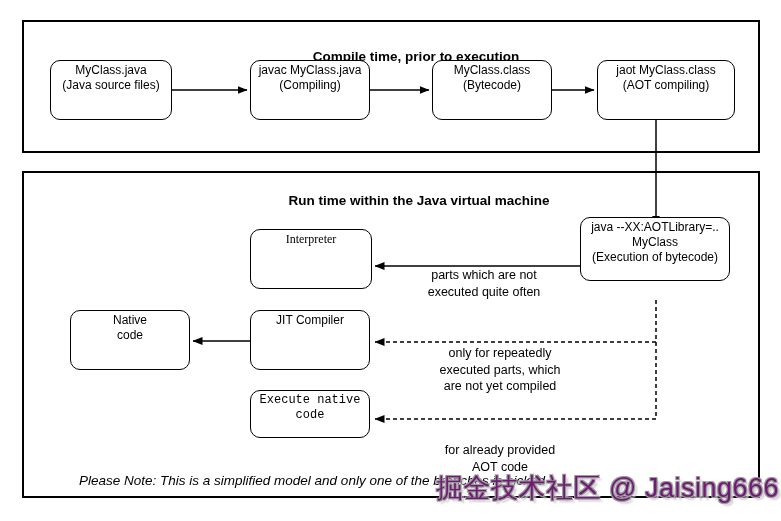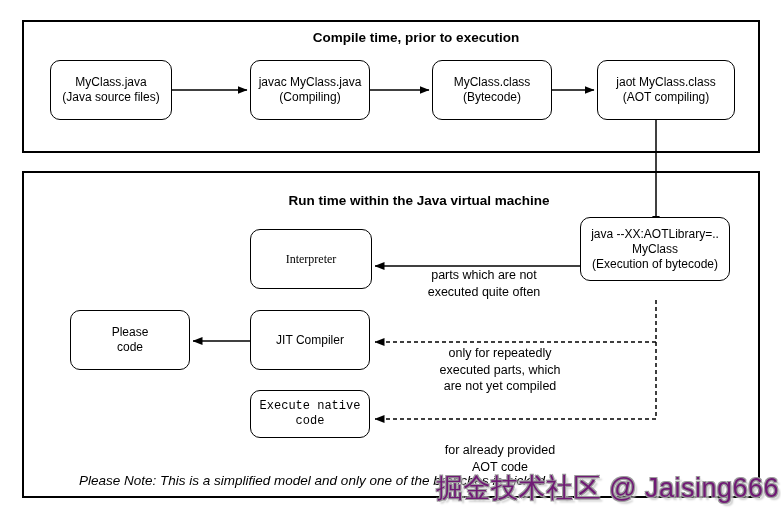--- a/index.html
+++ b/index.html
@@ -8,21 +8,21 @@
     font-family:"Liberation Sans","DejaVu Sans",sans-serif; color:#000;
     overflow:hidden;
   }
   .edges { position:absolute; left:0; top:0; width:781px; height:521px; }
   .edges line { stroke:#000; stroke-width:1.5; }
   .edges line.dash { stroke-dasharray:4 3; }
   .rect { position:absolute; border:2px solid #000; background:transparent; box-sizing:border-box; }
   .sec-title { position:absolute; font-weight:bold; font-size:13.5px; text-align:center; }
   .node {
     position:absolute; border:1.5px solid #000; border-radius:10px; background:#fff;
-    display:flex; flex-direction:column; align-items:center; justify-content:center;
+    display:flex; flex-direction:column; align-items:center; 
     font-size:12px; line-height:15px; text-align:center; box-sizing:border-box; padding:2px;
   }
   .edge-label { position:absolute; font-size:12.5px; line-height:16.5px; text-align:center; }
   .edge-label .ln, .node .ln { display:block; }
   .note { position:absolute; font-style:italic; font-size:13.5px; white-space:nowrap; }
   .watermark {
     position:absolute; font-size:27px; white-space:nowrap; color:#701a75; letter-spacing:0.5px;
     text-shadow:
       -1px -1px 0 #9c9c9c, 1px -1px 0 #9c9c9c, -1px 1px 0 #9c9c9c, 1px 1px 0 #9c9c9c,
       3px 3px 2px #cccccc;
@@ -46,21 +46,21 @@
     <line x1="370" y1="90" x2="429" y2="90" marker-end="url(#arr)"></line>
     <line x1="552" y1="90" x2="594" y2="90" marker-end="url(#arr)"></line>
     <line x1="656" y1="120" x2="656" y2="225" marker-end="url(#arr)"></line>
     <line x1="580" y1="266" x2="375" y2="266" marker-end="url(#arr)"></line>
     <line x1="250" y1="341" x2="193" y2="341" marker-end="url(#arr)"></line>
     <line class="dash" x1="656" y1="300" x2="656" y2="419"></line>
     <line class="dash" x1="656" y1="342" x2="375" y2="342" marker-end="url(#arr)"></line>
     <line class="dash" x1="656" y1="419" x2="375" y2="419" marker-end="url(#arr)"></line>
   </svg>
 
-  <div class="sec-title" style="left:216px; top:30px; width:400px;">Compile time, prior to execution</div>
+  <div class="sec-title" style="left:216px; top:49px; width:400px;">Compile time, prior to execution</div>
   <div class="sec-title" style="left:219px; top:193px; width:400px;">Run time within the Java virtual machine</div>
 
   <div class="node" style="left:50px; top:60px; width:122px; height:60px;">
     <span class="ln">MyClass.java</span>
     <span class="ln">(Java source files)</span>
   </div>
   <div class="node" style="left:250px; top:60px; width:120px; height:60px;">
     <span class="ln">javac MyClass.java</span>
     <span class="ln">(Compiling)</span>
   </div>
@@ -70,21 +70,21 @@
   </div>
   <div class="node" style="left:597px; top:60px; width:138px; height:60px;">
     <span class="ln">jaot MyClass.class</span>
     <span class="ln">(AOT compiling)</span>
   </div>
 
   <div class="node" style="left:250px; top:229px; width:122px; height:60px;font-family:Liberation Serif, serif;">
     <span class="ln">Interpreter</span>
   </div>
   <div class="node" style="left:70px; top:310px; width:120px; height:60px;">
-    <span class="ln">Please</span>
+    <span class="ln">Native</span>
     <span class="ln">code</span>
   </div>
   <div class="node" style="left:250px; top:310px; width:120px; height:60px;">
     <span class="ln">JIT Compiler</span>
   </div>
   <div class="node" style="left:250px; top:390px; width:120px; height:48px;font-family:Liberation Mono, monospace;">
     <span class="ln">Execute native code</span>
   </div>
   <div class="node" style="left:580px; top:217px; width:150px; height:64px;">
     <span class="ln">java --XX:AOTLibrary=..</span>

